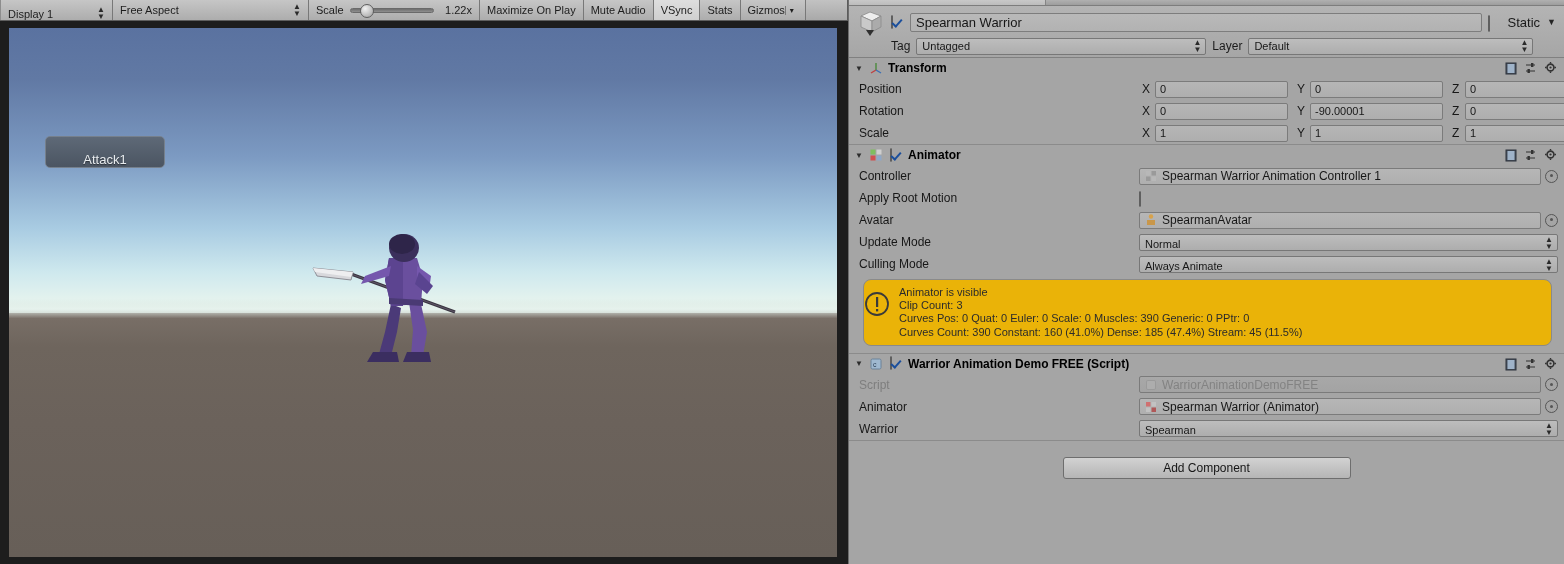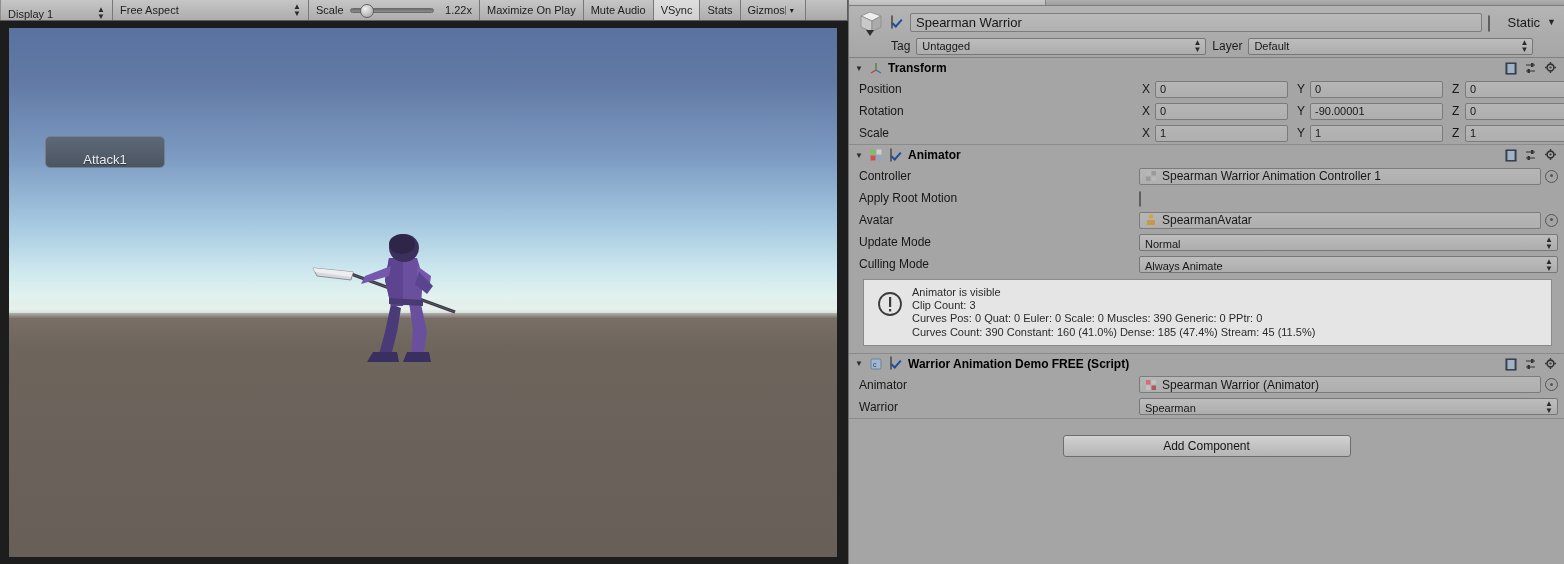--- a/index.html
+++ b/index.html
@@ -280,25 +280,25 @@
     border-radius: 2px;
     display: flex; align-items: flex-end; justify-content: space-between;
     padding: 0 4px 0 5px;
     font-size: 11px;
     cursor: pointer;
   }
   .small-cb { margin-left: 2px; }
 
   .help-box {
     margin: 4px 12px 7px 14px;
-    background: #e5e5e5;
+    background: #eab308;
     border: 1px solid #8a8a8a;
-    border-radius: 0;
+    border-radius: 8px;
     display: flex;
-    padding: 6px 13px;
+    padding: 6px 0;
     gap: 9px;
   }
   .help-icon { flex: none; width: 26px; height: 26px; margin-top: 5px; }
   .help-text { font-size: 11px; line-height: 13.2px; color: #2b2b2b; }
 
   .add-comp-area { padding: 16px 0 0 0; display: flex; justify-content: center; background: #a5a5a5; height: 100%; }
   .add-comp-btn {
     width: 288px; height: 22px;
     background: linear-gradient(#d2d2d2, #b5b5b5);
     border: 1px solid #6e6e6e;
@@ -621,20 +621,30 @@
             <rect x="3.5" y="8" width="2.4" height="4" fill="#333"></rect>
           </svg>
           <svg class="ico" viewBox="0 0 14 14">
             <circle cx="6.5" cy="6.5" r="3.4" fill="none" stroke="#333" stroke-width="1.6"></circle>
             <circle cx="6.5" cy="6.5" r="1.1" fill="#333"></circle>
             <path d="M6.5 1 v1.6 M6.5 10.4 v1.6 M1 6.5 h1.6 M10.4 6.5 h1.6" stroke="#333" stroke-width="1.4"></path>
           </svg>
         </span>
       </div>
 
+      <div class="row">
+        <span class="row-label dim">Script</span>
+        <span class="obj-field dim">
+          <svg class="ico" viewBox="0 0 14 14">
+            <rect x="2.5" y="2.5" width="9" height="9" rx="1.3" fill="#adadad" stroke="#9a9a9a"></rect>
+          </svg>
+          <span>WarriorAnimationDemoFREE</span>
+        </span>
+        <span class="sel-dot"></span>
+      </div>
 
       <div class="row">
         <span class="row-label">Animator</span>
         <span class="obj-field">
           <svg class="ico" viewBox="0 0 14 14">
             <rect x="2" y="2" width="4.5" height="4.5" fill="#d07070"></rect>
             <rect x="7.5" y="2" width="4.5" height="4.5" fill="#c2c2c2"></rect>
             <rect x="2" y="7.5" width="4.5" height="4.5" fill="#c2c2c2"></rect>
             <rect x="7.5" y="7.5" width="4.5" height="4.5" fill="#b05858"></rect>
           </svg>

